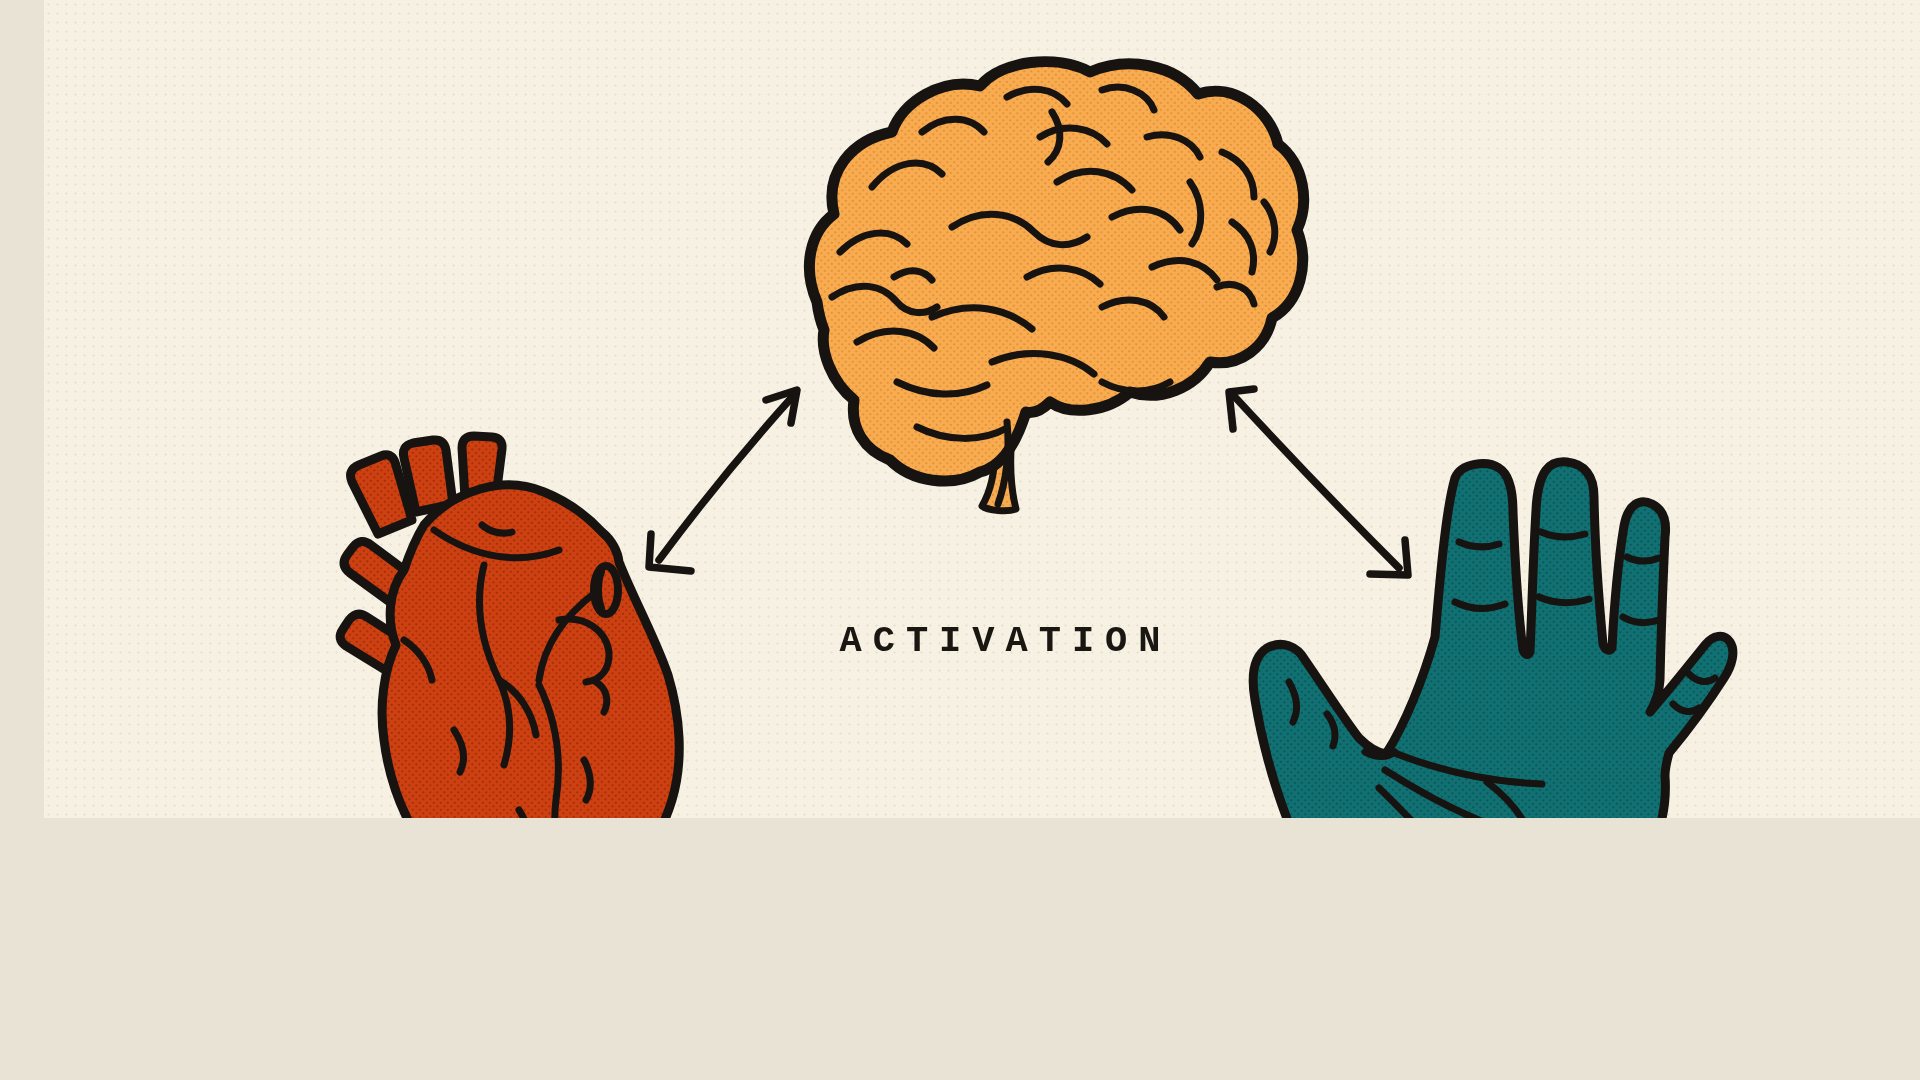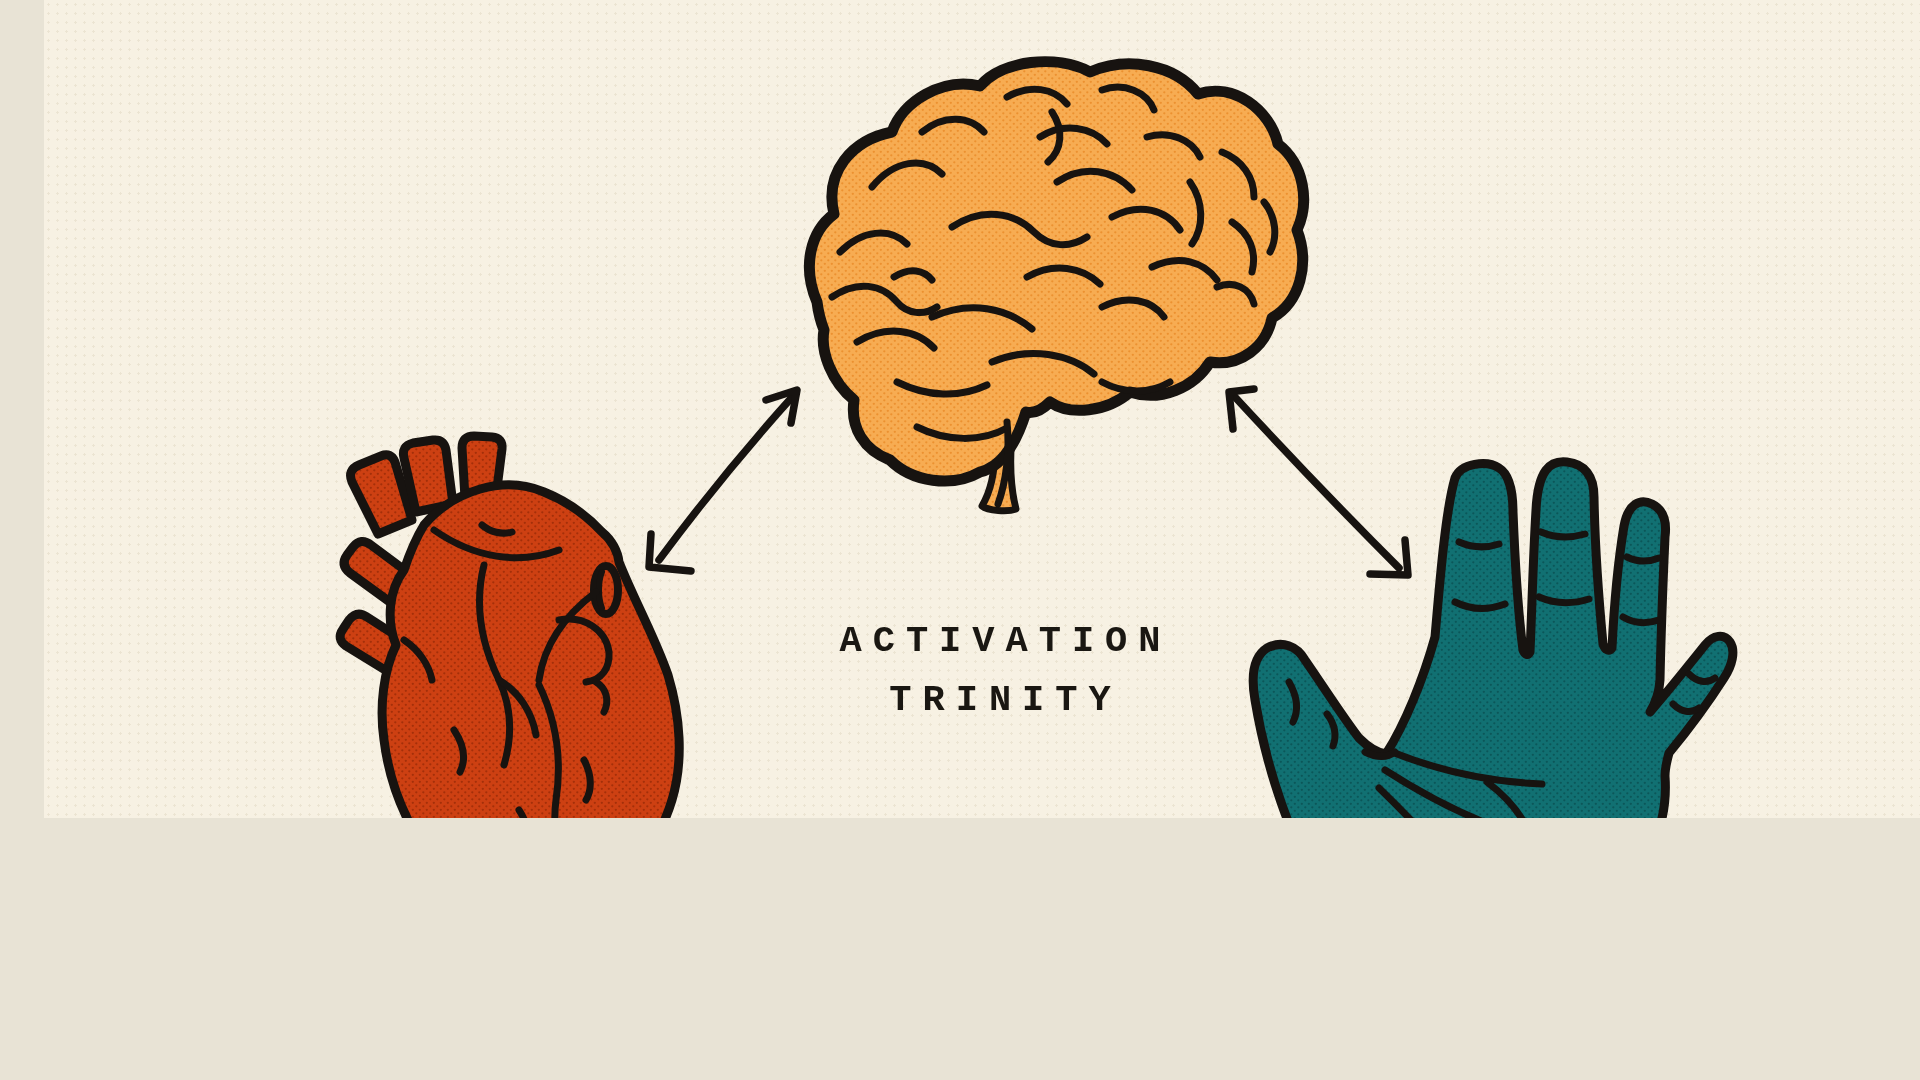--- a/index.html
+++ b/index.html
@@ -209,16 +209,15 @@
     </g>
     <g class="ink arrow">
       <path d="M674,893 C830,884 1000,899 1256,889"></path>
       <path d="M699,863 L668,894 L703,918"></path>
       <path d="M1230,860 L1262,889 L1231,916"></path>
     </g>
   </svg>
 
   <div class="title">
     <span>ACTIVATION</span>
-    <span>TRINITY</span>
   </div>
 
 </div>
 
 </body></html>

